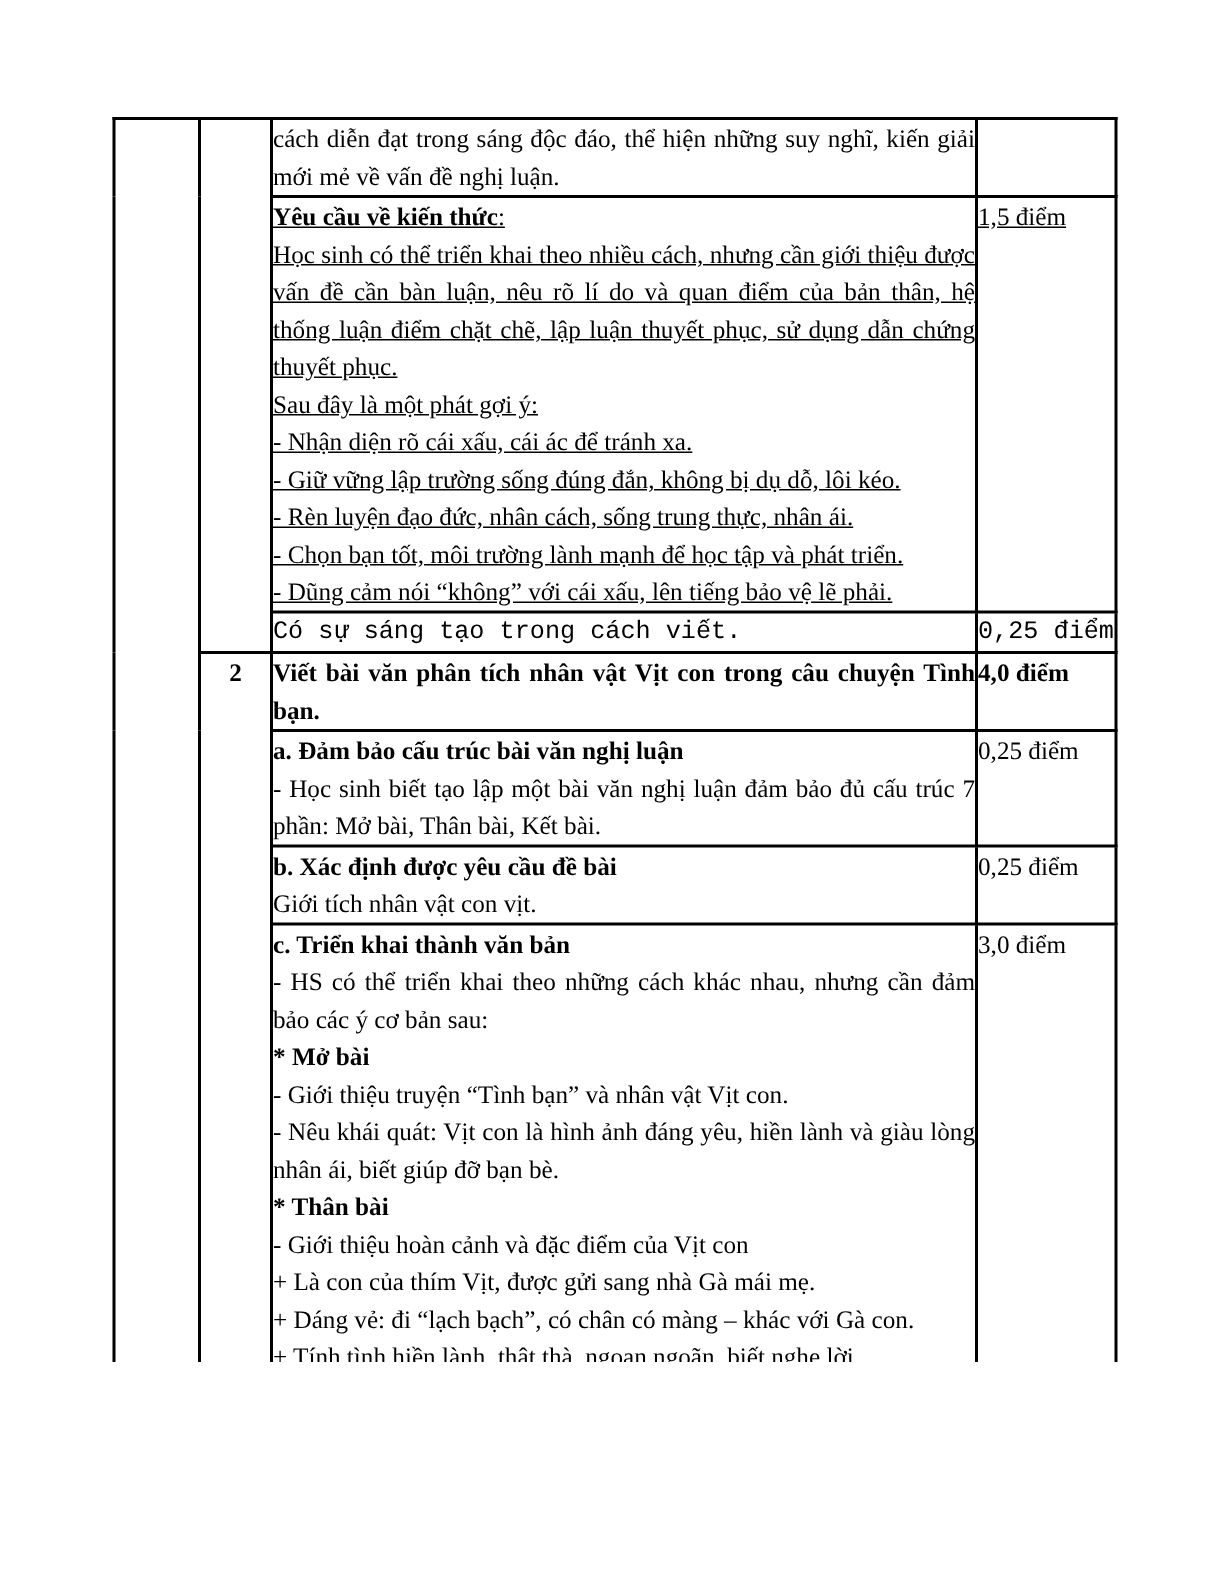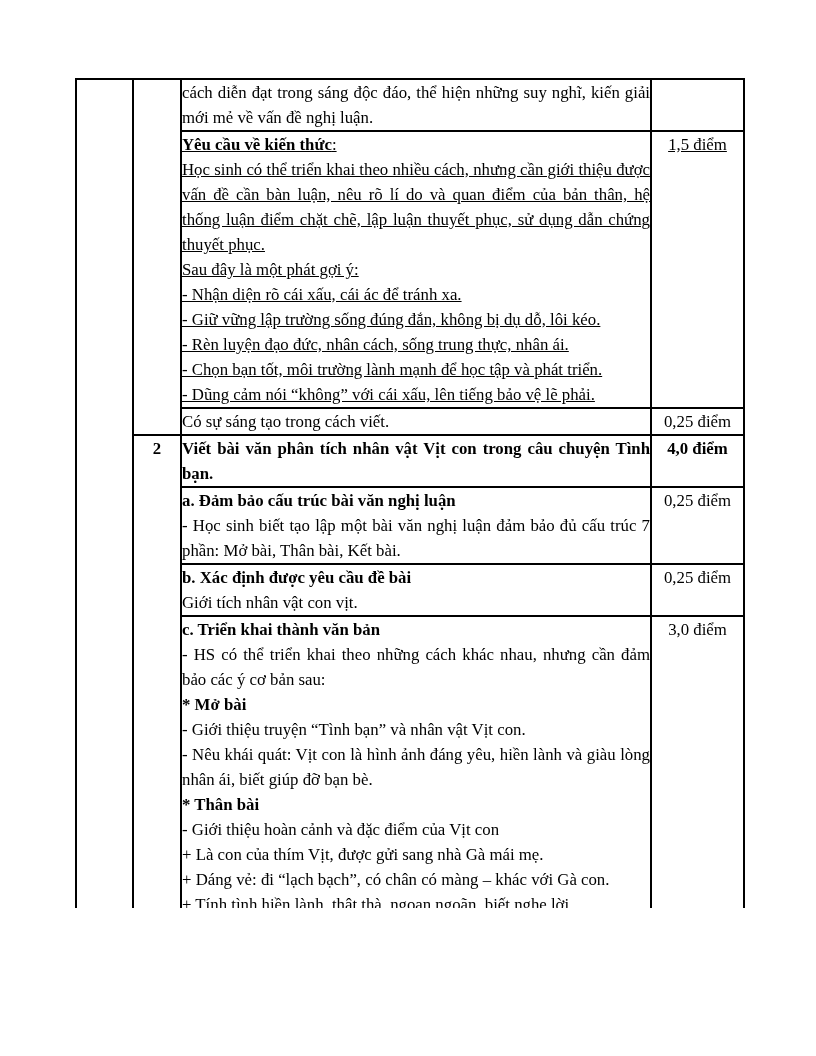--- a/index.html
+++ b/index.html
@@ -28,38 +28,37 @@
     font-size: 16.8px;
     line-height: 25px;
     padding: 0;
   }
   col.c1 { width: 57px; }
   col.c2 { width: 48px; }
   col.c3 { width: 470px; }
   col.c4 { width: 93px; }
   tr.r-a { height: 46px; }
   tr.r-b { height: 275px; text-decoration: underline; }
-  tr.r-c { height: 25px; }
+  tr.r-c { height: 25px; font-family: Liberation Mono, monospace; }
   tr.r-d { height: 49px; }
   tr.r-e { height: 74px; border-radius: 17px; }
   tr.r-f { height: 50px; }
   tr.r-g { height: 373px; }
   td.content { padding: 0 6px; }
   td.content .para {
     text-align: justify;
     margin: 0;
   }
   td.qnum {
     text-align: center;
     font-weight: bold;
     padding-top: 3px;
   }
   td.points {
     vertical-align: middle;
-    text-align: center;
     margin-top: 12px;
   }
   td.points.bold-points { font-weight: bold; }
   .bold { font-weight: bold; }
 </style>
 </head>
 <body>
 
 <div class="page">
   <table class="rubric">

